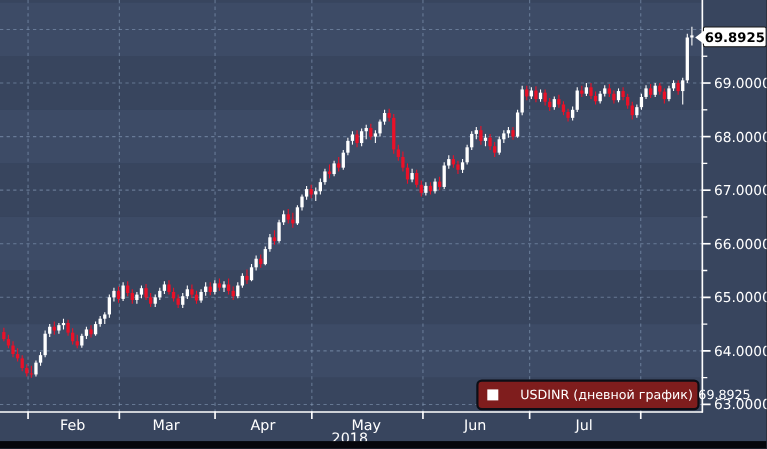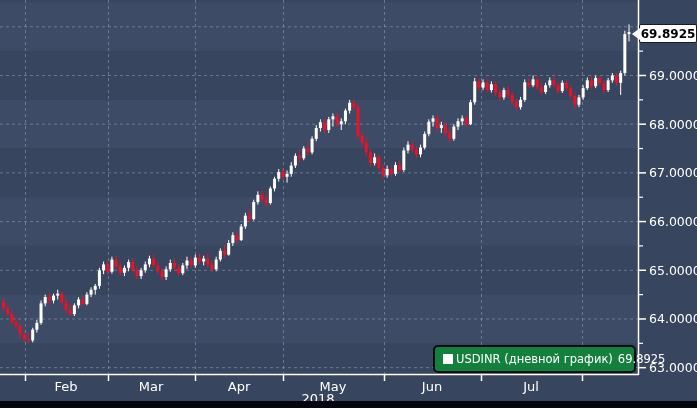--- a/index.html
+++ b/index.html
@@ -17,22 +17,22 @@
     display:flex;align-items:center;justify-content:center;
     z-index:5;
   }
   .price-tag .tip{
     position:absolute;left:-8px;top:50%;transform:translateY(-50%);
     width:0;height:0;border-top:6px solid transparent;border-bottom:6px solid transparent;
     border-right:8px solid #ffffff;
   }
   .legend-box{
     position:absolute;left:433px;top:345px;width:203px;height:28px;
-    background:#15803d;border:2px solid #0c0e16;border-radius:5px;
-    box-sizing:border-box;display:flex;align-items:center;gap:3px;
+    background:#7f1d1d;border:2px solid #0c0e16;border-radius:5px;
+    box-sizing:border-box;display:flex;align-items:center;gap:20px;
     padding:0 8px;z-index:4;
   }
   .legend-swatch{width:10px;height:10px;background:#ffffff;flex:0 0 auto;}
   .legend-text{color:#ffffff;font-size:11.5px;white-space:nowrap;display:flex;gap:5px;}
   .bottom-bar{
     position:absolute;left:0;bottom:0;width:697px;height:7px;background:#05060c;z-index:6;
   }
 </style>
 </head>
 <body>

